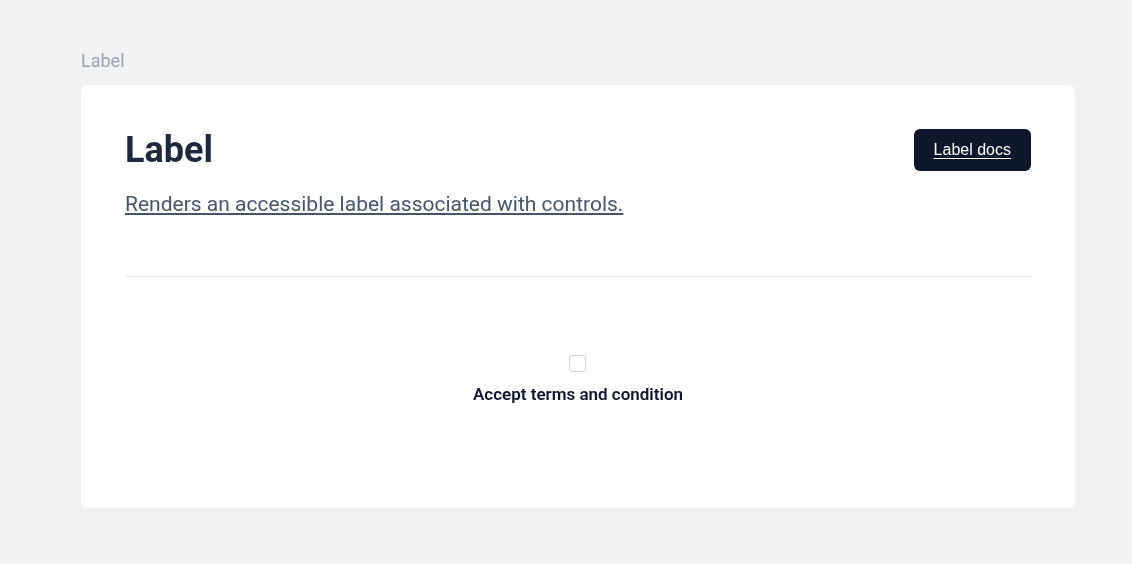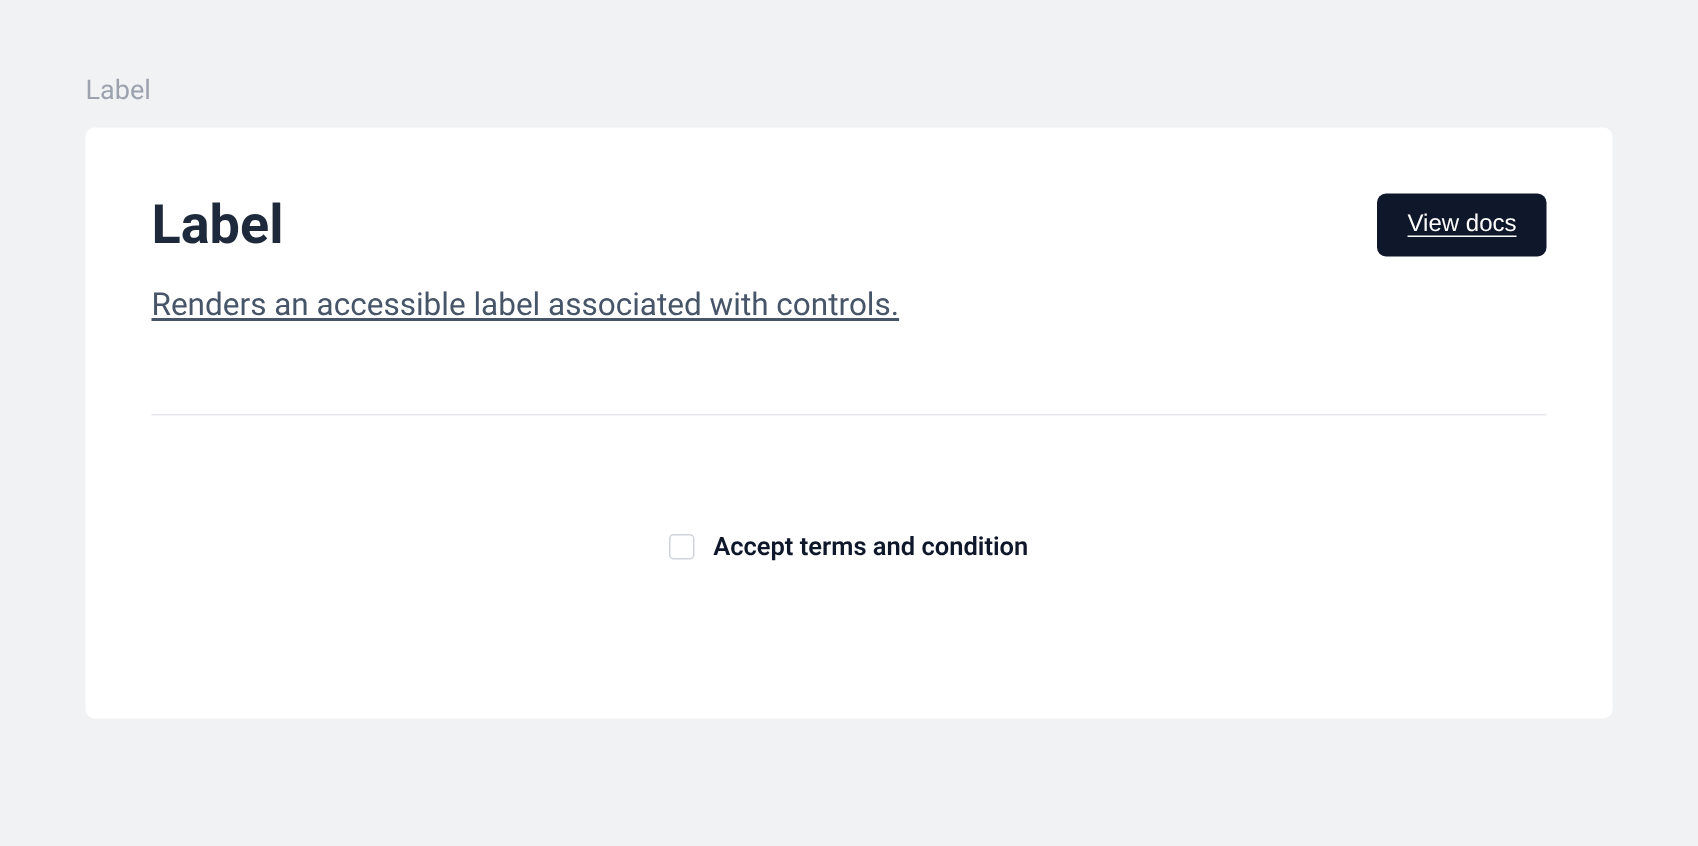--- a/index.html
+++ b/index.html
@@ -9,20 +9,21 @@
     }
     body {
       font-family: -apple-system, BlinkMacSystemFont, "Segoe UI", Roboto, "Helvetica Neue", Arial, sans-serif;
       background-color: #f1f2f4;
       width: 1132px;
       height: 564px;
       overflow: hidden;
     }
     .page-container {
       padding: 50px 57px 0 57px;
+      margin-left: 24px;
     }
     .section-label {
       font-size: 18px;
       font-weight: 400;
       color: #9ca3af;
       margin-bottom: 14px;
       padding-left: 0;
     }
     .card {
       background-color: #ffffff;
@@ -69,20 +70,21 @@
     .demo-area {
       display: flex;
       justify-content: center;
       align-items: center;
       padding: 78px 0 60px 0;
     }
     .checkbox-group {
       display: flex;
       align-items: center;
       gap: 12px;
+      flex-direction: column;
     }
     .checkbox-box {
       width: 17px;
       height: 17px;
       border: 1.5px solid #d1d5db;
       border-radius: 3px;
       background-color: #ffffff;
       cursor: pointer;
       display: inline-block;
     }
@@ -95,21 +97,21 @@
   </style>
 </head>
 <body>
 
 <div class="page-container">
   <div class="section-label">Label</div>
 
   <div class="card">
     <div class="card-header">
       <h1 class="card-title">Label</h1>
-      <button class="view-docs-btn">View docs</button>
+      <button class="view-docs-btn">Label docs</button>
     </div>
     <p class="card-description">Renders an accessible label associated with controls.</p>
 
     <hr class="divider">
 
     <div class="demo-area">
       <div class="checkbox-group">
         <span class="checkbox-box"></span>
         <label class="checkbox-label">Accept terms and condition</label>
       </div>

